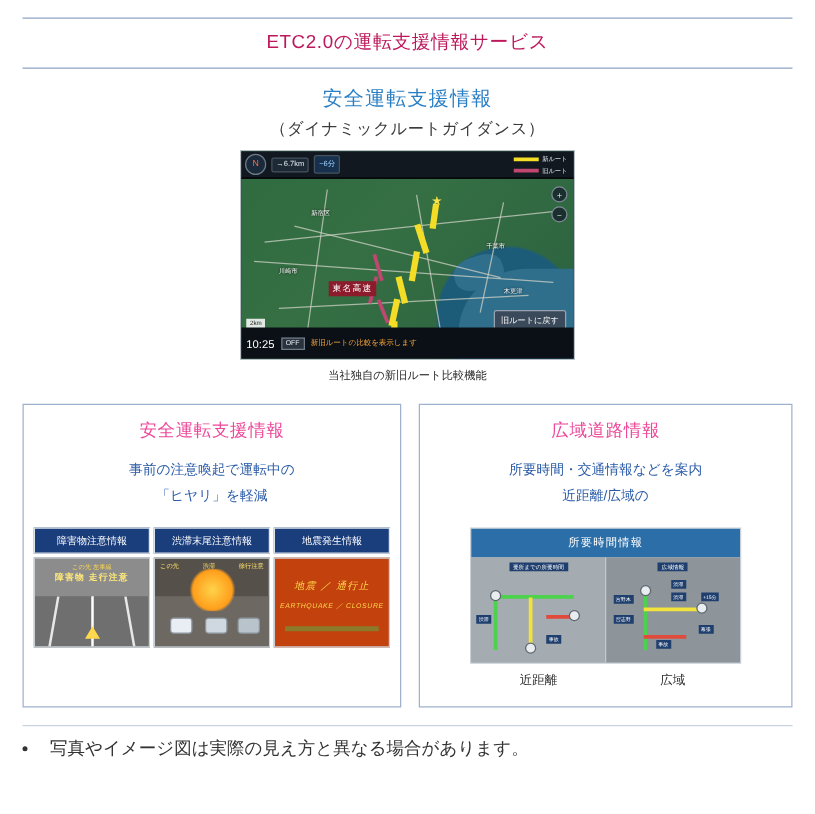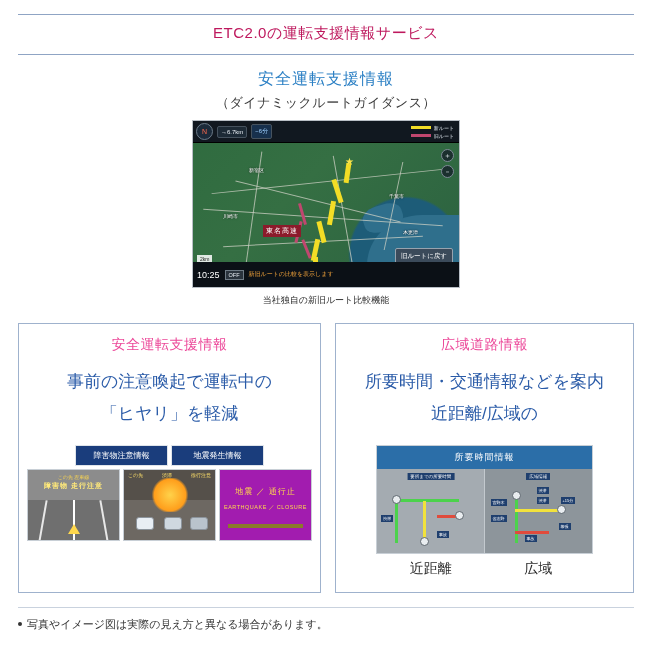--- a/index.html
+++ b/index.html
@@ -290,21 +290,21 @@
   }
   .panel h2 {
     margin: 2px 0 0 0;
     font-size: 14px;
     font-weight: normal;
     color: #ec4899;
     letter-spacing: 0.5px;
   }
   .panel .p-desc {
     margin-top: 12px;
-    font-size: 17px;
+    font-size: 11px;
     color: #2a5ba8;
     line-height: 1.9;
   }
 
   
   .tri-head {
     display: flex;
     gap: 3px;
     justify-content: center;
     margin-top: 14px;
@@ -366,21 +366,21 @@
   }
   .tb2 .car.c1 { left: 12px; }
   .tb2 .car.c2 { left: 40px; background:#cfd8e0; }
   .tb2 .car.c3 { left: 66px; background:#b9c3cc; }
   .tb2 .lbl {
     position:absolute; top:2px; left:4px; right:4px;
     display:flex; justify-content:space-between;
     font-size:5px; color:#ffe06a;
   }
   
-  .tb3 { background: #a21caf; }
+  .tb3 { background: #c2410c; font-style: italic; }
   .tb3 .txt1 { position:absolute; left:0; right:0; top:16px; font-size:8px; color:#ffd84d; letter-spacing:1px; }
   .tb3 .txt2 { position:absolute; left:0; right:0; top:34px; font-size:5.5px; color:#ffd84d; letter-spacing:0.5px; }
   .tb3 .bar { position:absolute; left:8px; right:8px; bottom:12px; height:4px; background:#8a7a2a; }
 
   
   .rp-box {
     width: 215px;
     margin: 14px auto 0 auto;
     border: 1px solid #c8cfd6;
   }
@@ -420,35 +420,35 @@
     background: #1f3f6e; color: #fff; font-size: 4px;
     padding: 1px 2px; white-space: nowrap;
   }
   .rp-caption {
     display: flex;
     width: 215px;
     margin: 6px auto 0 auto;
   }
   .rp-caption span {
     flex: 1 1 0;
-    font-size: 14px;
+    font-size: 10px;
     color: #2a2a2a;
     font-family: Liberation Mono, monospace;
   }
 
   
   .footnote {
     margin: 14px 18px 0 18px;
     border-top: 1px solid #c9d2de;
     padding-top: 9px;
-    font-size: 11px;
+    font-size: 14px;
     color: #333;
     display: flex;
     align-items: center;
-    gap: 5px;
+    gap: 18px;
   }
   .bullet {
     width: 4px; height: 4px; border-radius: 50%;
     background: #333; display: inline-block;
     flex: 0 0 auto;
   }
 </style>
 </head>
 <body>
 
@@ -533,20 +533,21 @@
 
     <div class="panel">
       <h2>安全運転支援情報</h2>
       <div class="p-desc">
         <div>事前の注意喚起で運転中の</div>
         <div>「ヒヤリ」を軽減</div>
       </div>
 
       <div class="tri-head">
         <div class="th">障害物注意情報</div>
+        <div class="th">渋滞末尾注意情報</div>
         <div class="th">地震発生情報</div>
       </div>
 
       <div class="tri-body">
         <div class="tb tb1">
           <div class="sky"></div>
           <div class="msg">
             <span>この先 左車線</span>
             <b>障害物 走行注意</b>
           </div>

